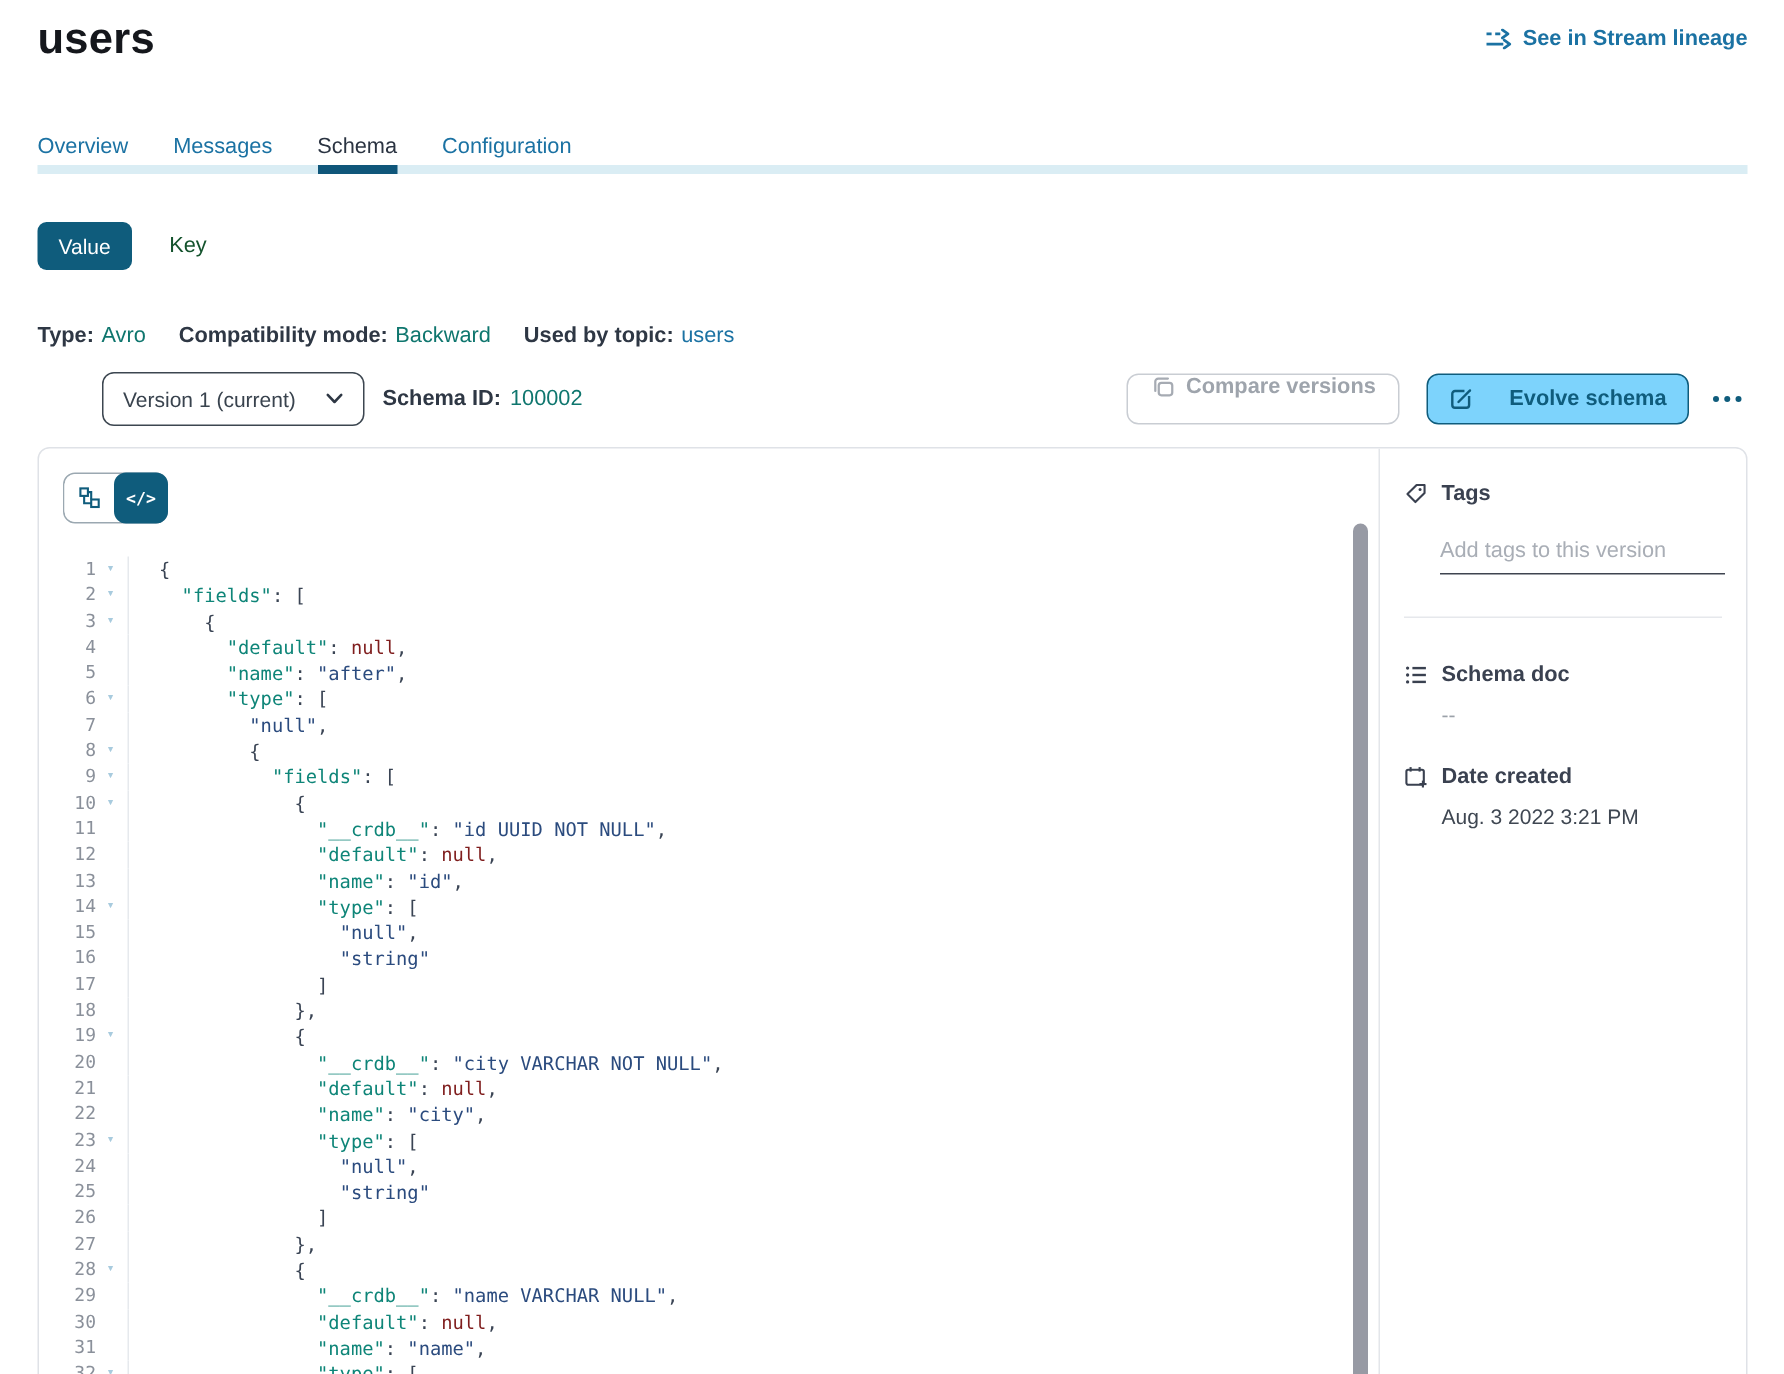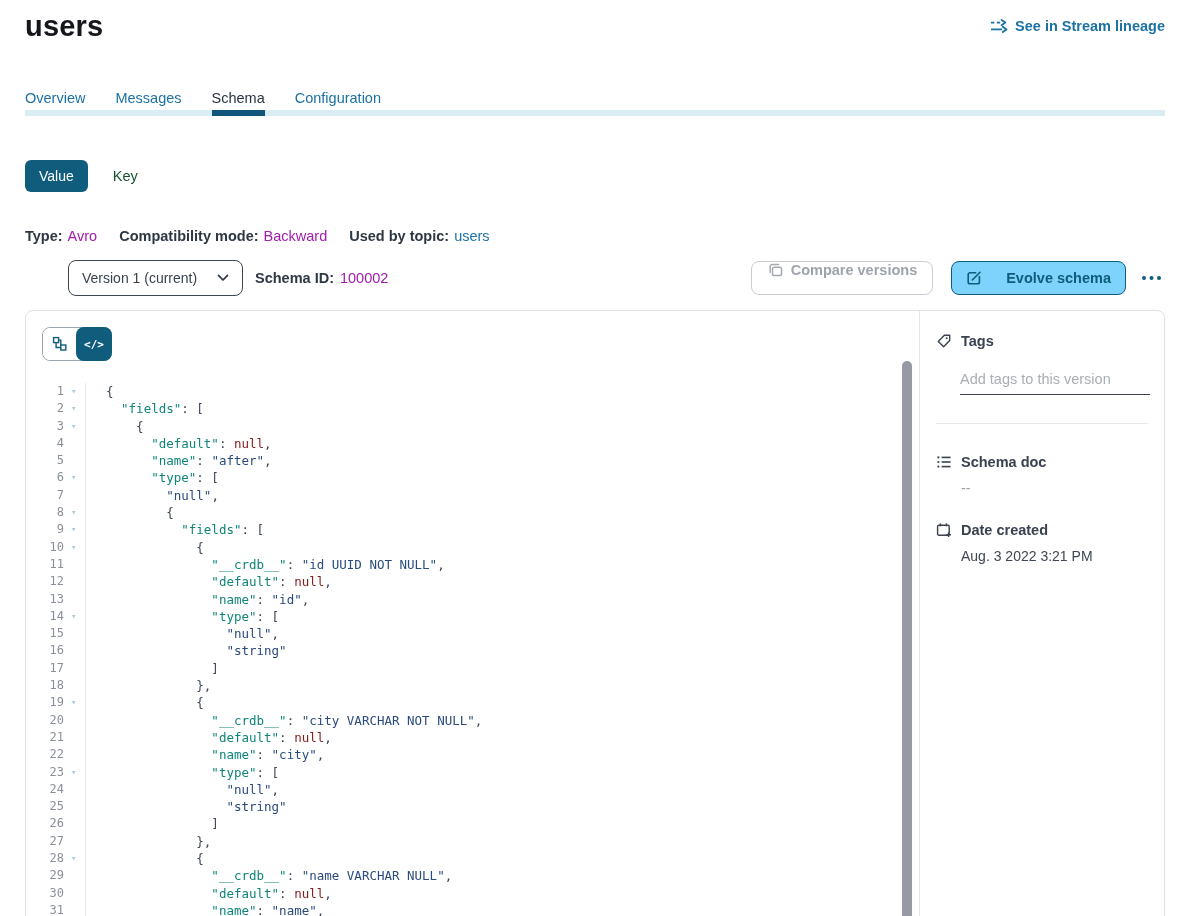--- a/index.html
+++ b/index.html
@@ -14,30 +14,30 @@
     color:#1B72A3; font-size:14.5px; font-weight:700; cursor:pointer; }
 
   
   .tabs { margin-top:47px; display:flex; gap:30px; position:relative; align-items:flex-start; }
   .tab { position:relative; padding-bottom:10px; font-size:14.5px; color:#1B72A3; cursor:pointer; font-weight:500; }
   .tab.active { color:#2B3442; }
   .tab.active::after { content:""; position:absolute; left:0; right:0; bottom:0; height:6px; background:#0F567A; z-index:1; }
   .bar-light { position:absolute; left:0; right:0; bottom:0; height:6px; background:#DAEDF4; }
 
   
-  .seg-row { margin-top:44px; display:flex; align-items:center; gap:25px; }
+  .seg-row { margin-top:32px; display:flex; align-items:center; gap:25px; }
   .btn-value { height:32px; padding:0 14px; background:#0F5C7C; color:#fff; border:none;
     border-radius:6px; font-size:14px; font-family:inherit; display:flex; align-items:center; cursor:pointer; }
   .key-link { color:#14532d; font-size:14.5px; cursor:pointer; }
 
   
   .meta-row { margin-top:36px; display:flex; gap:22px; font-size:14.5px; }
   .meta-item { display:flex; gap:5px; }
   .meta-label { font-weight:700; color:#2E3744; }
-  .meta-value { color:#a21caf; }
+  .meta-value { color:#0f766e; }
   .meta-value.link { color:#1B72A3; cursor:pointer; }
 
   
   .controls { margin-top:16px; display:flex; align-items:center;padding-left:43px; }
   .version-select { height:36px; width:175px; border:1px solid #3C4650; border-radius:8px;
     display:flex; align-items:center; justify-content:space-between; padding:0 13px;
     font-size:14px; color:#39434E; background:#fff; cursor:pointer; }
   .schema-id { margin-left:12px; font-size:14.5px; display:flex; gap:6px;justify-content:center; }
   .controls .spacer { flex:1; }
   .btn-compare { height:34px; padding:0 15px; border:1px solid #C9CDD3; border-radius:8px;

